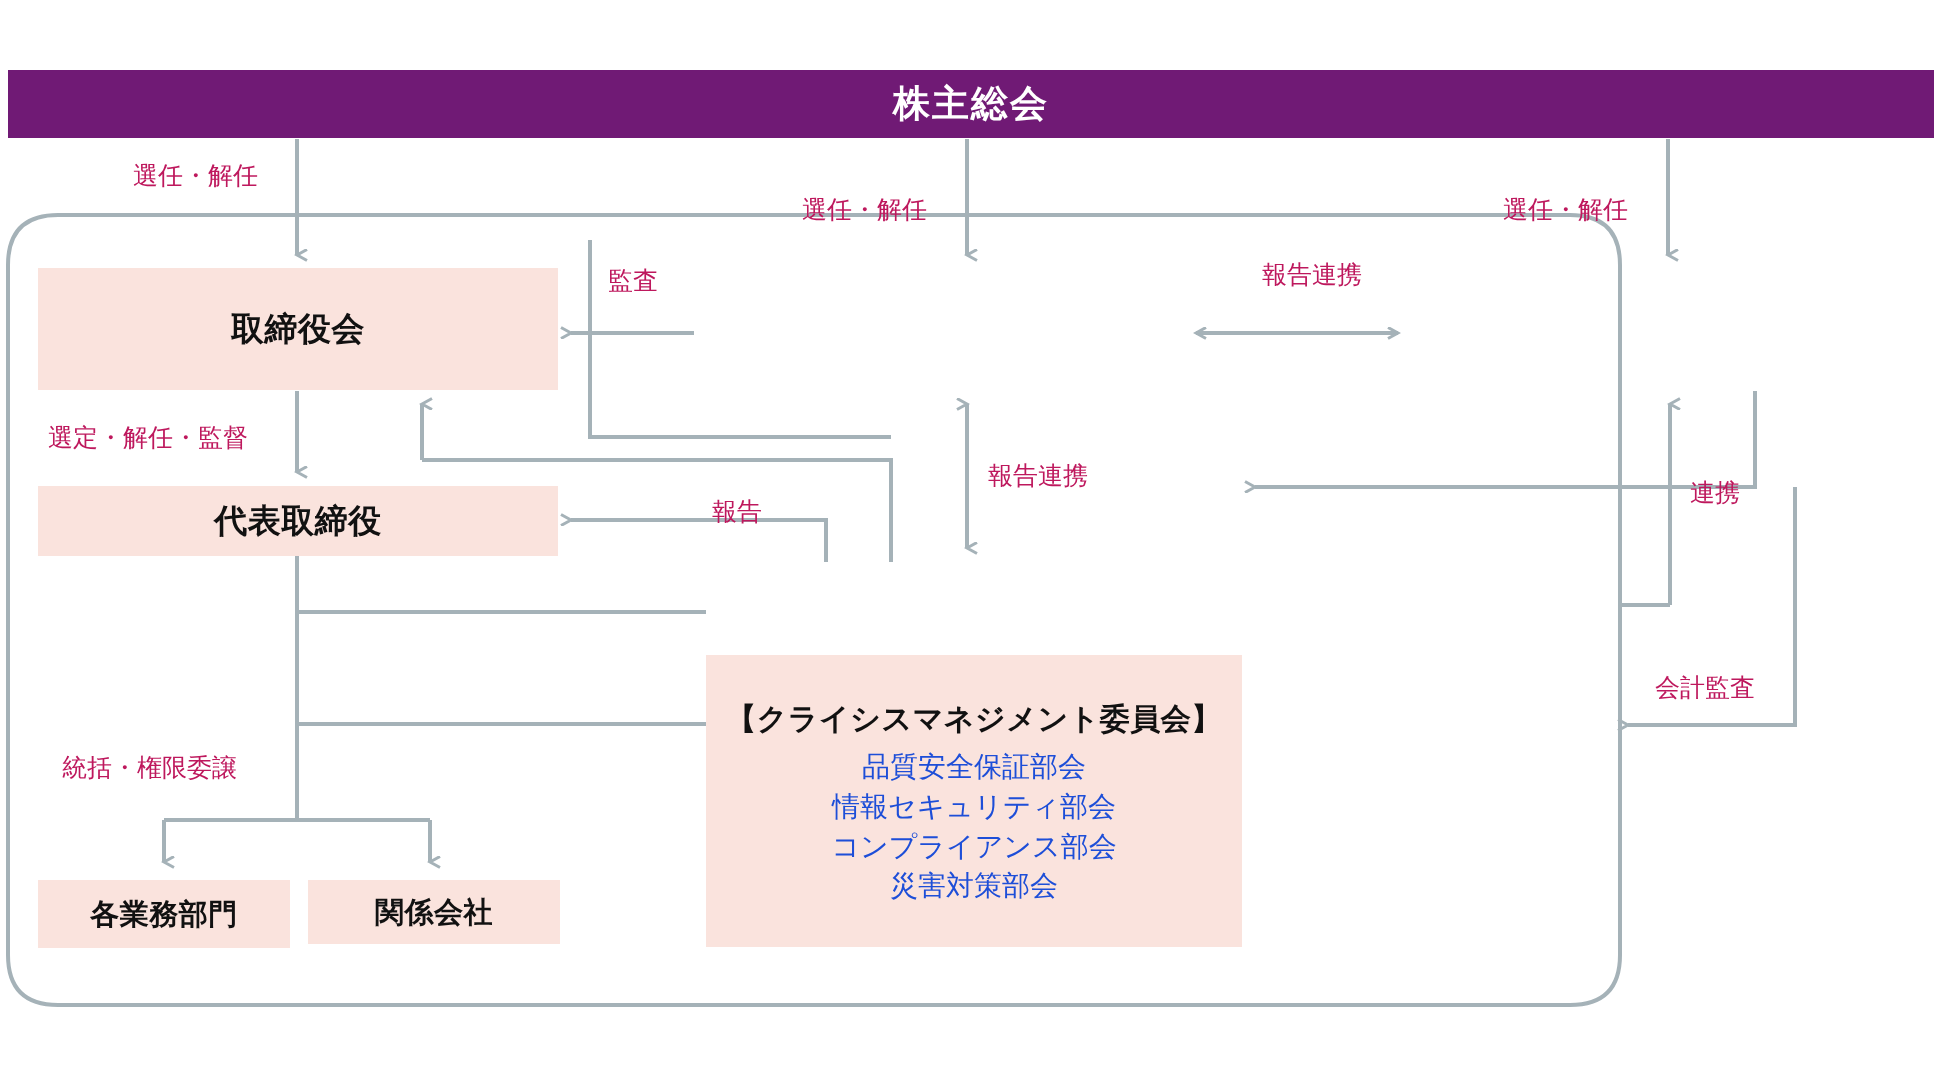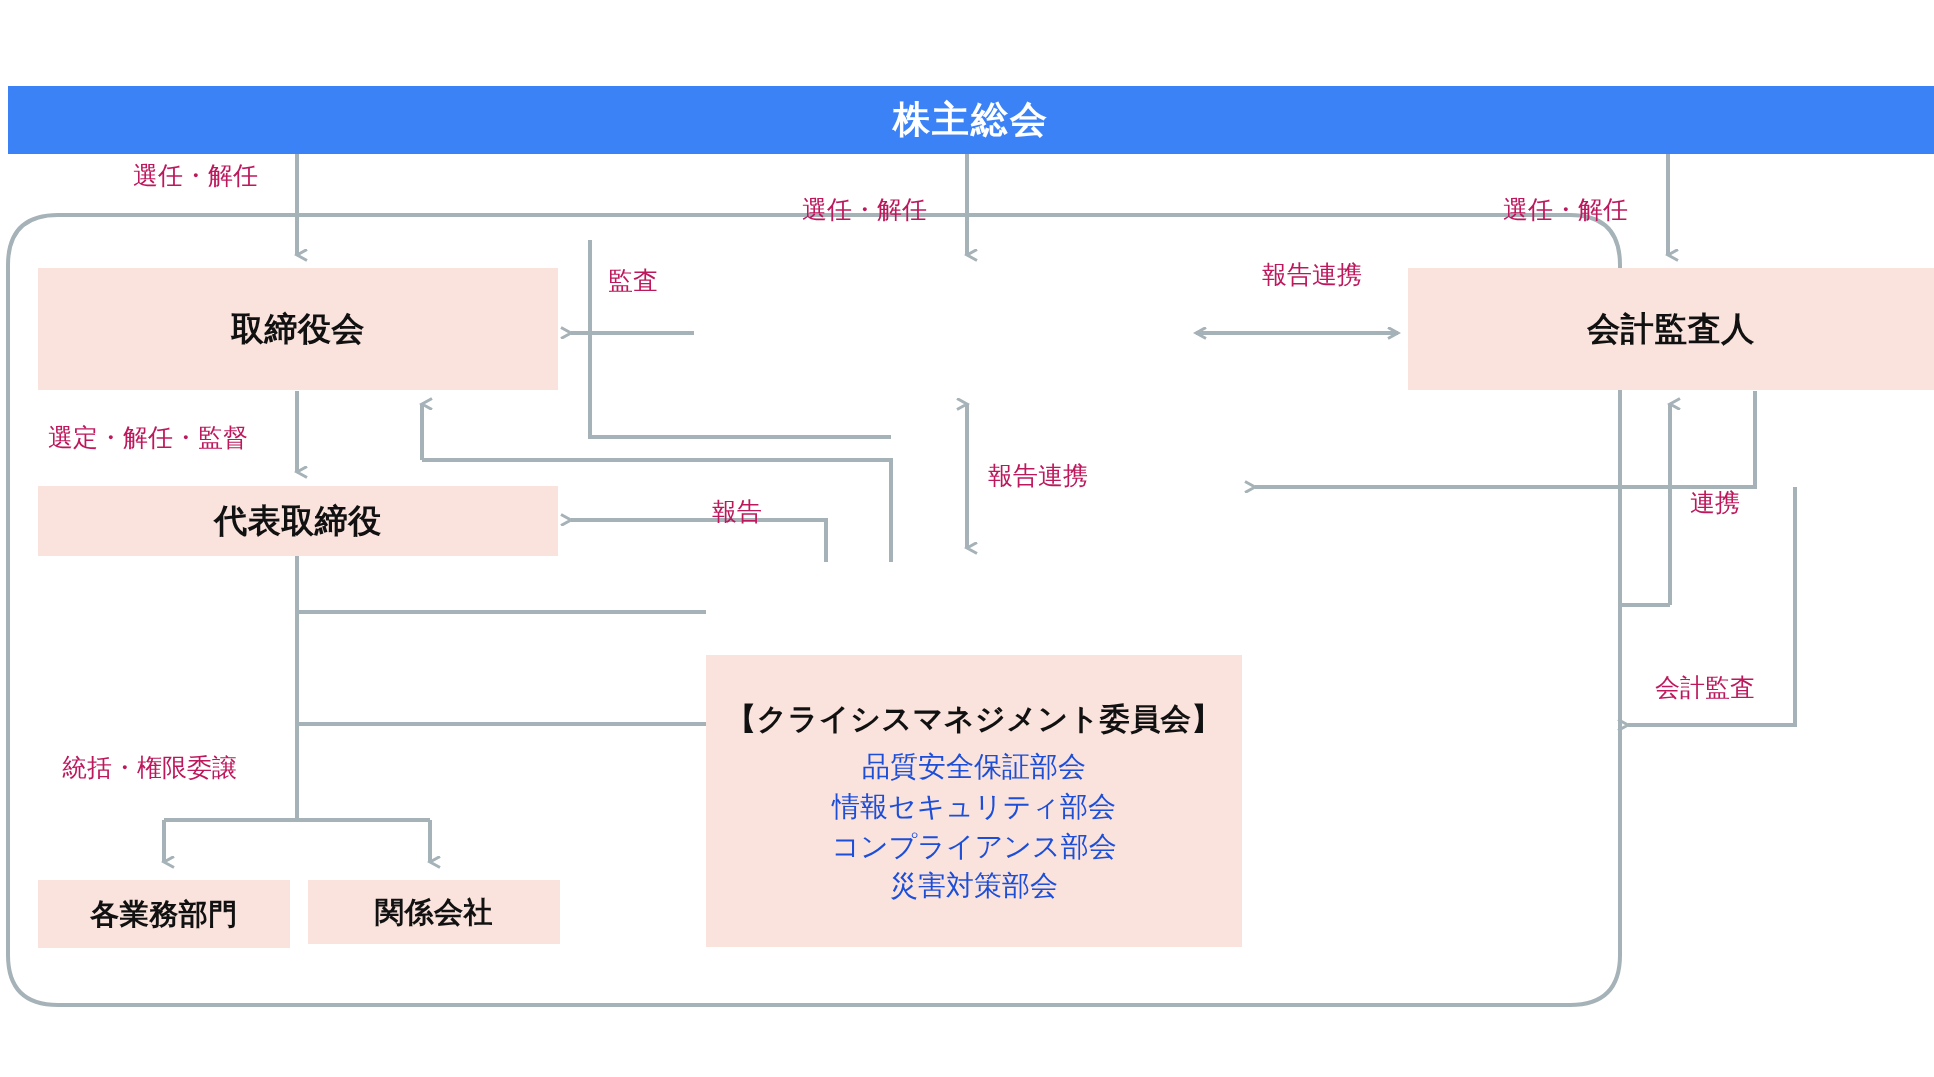--- a/index.html
+++ b/index.html
@@ -32,22 +32,21 @@
     justify-content: center;
     text-align: center;
   }
   .node-title {
     font-weight: bold;
     color: #111111;
     letter-spacing: 0.5px;
     line-height: 1.2;
   }
   .banner {
-    background: #3b82f6;
-    margin-top: 16px;
+    background: #701a75;
   }
   .banner .node-title {
     color: #ffffff;
     font-size: 37px;
     letter-spacing: 2px;
   }
   .boxfill {
     background: #fae3dd;
   }
   .boxfill .node-title {
@@ -150,23 +149,20 @@
 
   <div class="node banner" style="left:8px; top:70px; width:1926px; height:68px;">
     <span class="node-title">株主総会</span>
   </div>
 
   <div class="node boxfill" style="left:38px; top:268px; width:520px; height:122px;">
     <span class="node-title">取締役会</span>
   </div>
 
 
-  <div class="node boxfill" style="left:1408px; top:268px; width:526px; height:122px;">
-    <span class="node-title">会計監査人</span>
-  </div>
 
   <div class="node boxfill" style="left:38px; top:486px; width:520px; height:70px;">
     <span class="node-title">代表取締役</span>
   </div>
 
 
   <div class="node boxfill committee" style="left:706px; top:655px; width:536px; height:292px;">
     <span class="node-title">【クライシスマネジメント委員会】</span>
     <span class="sub">品質安全保証部会</span>
     <span class="sub">情報セキュリティ部会</span>
@@ -191,19 +187,19 @@
   <div class="edge-label" style="left:608px; top:268px;">監査</div>
 
   <div class="edge-label" style="left:1262px; top:262px;">報告連携</div>
 
   <div class="edge-label" style="left:48px; top:425px;">選定・解任・監督</div>
 
   <div class="edge-label" style="left:712px; top:479px;margin-top:20px;">報告</div>
 
   <div class="edge-label" style="left:988px; top:463px;">報告連携</div>
 
-  <div class="edge-label" style="left:1690px; top:490px;text-align:right;">連携</div>
+  <div class="edge-label" style="left:1690px; top:480px;text-align:right;">連携</div>
 
   <div class="edge-label" style="left:1655px; top:675px;">会計監査</div>
 
   <div class="edge-label" style="left:62px; top:755px;">統括・権限委譲</div>
 
 </div>
 
 </body></html>

